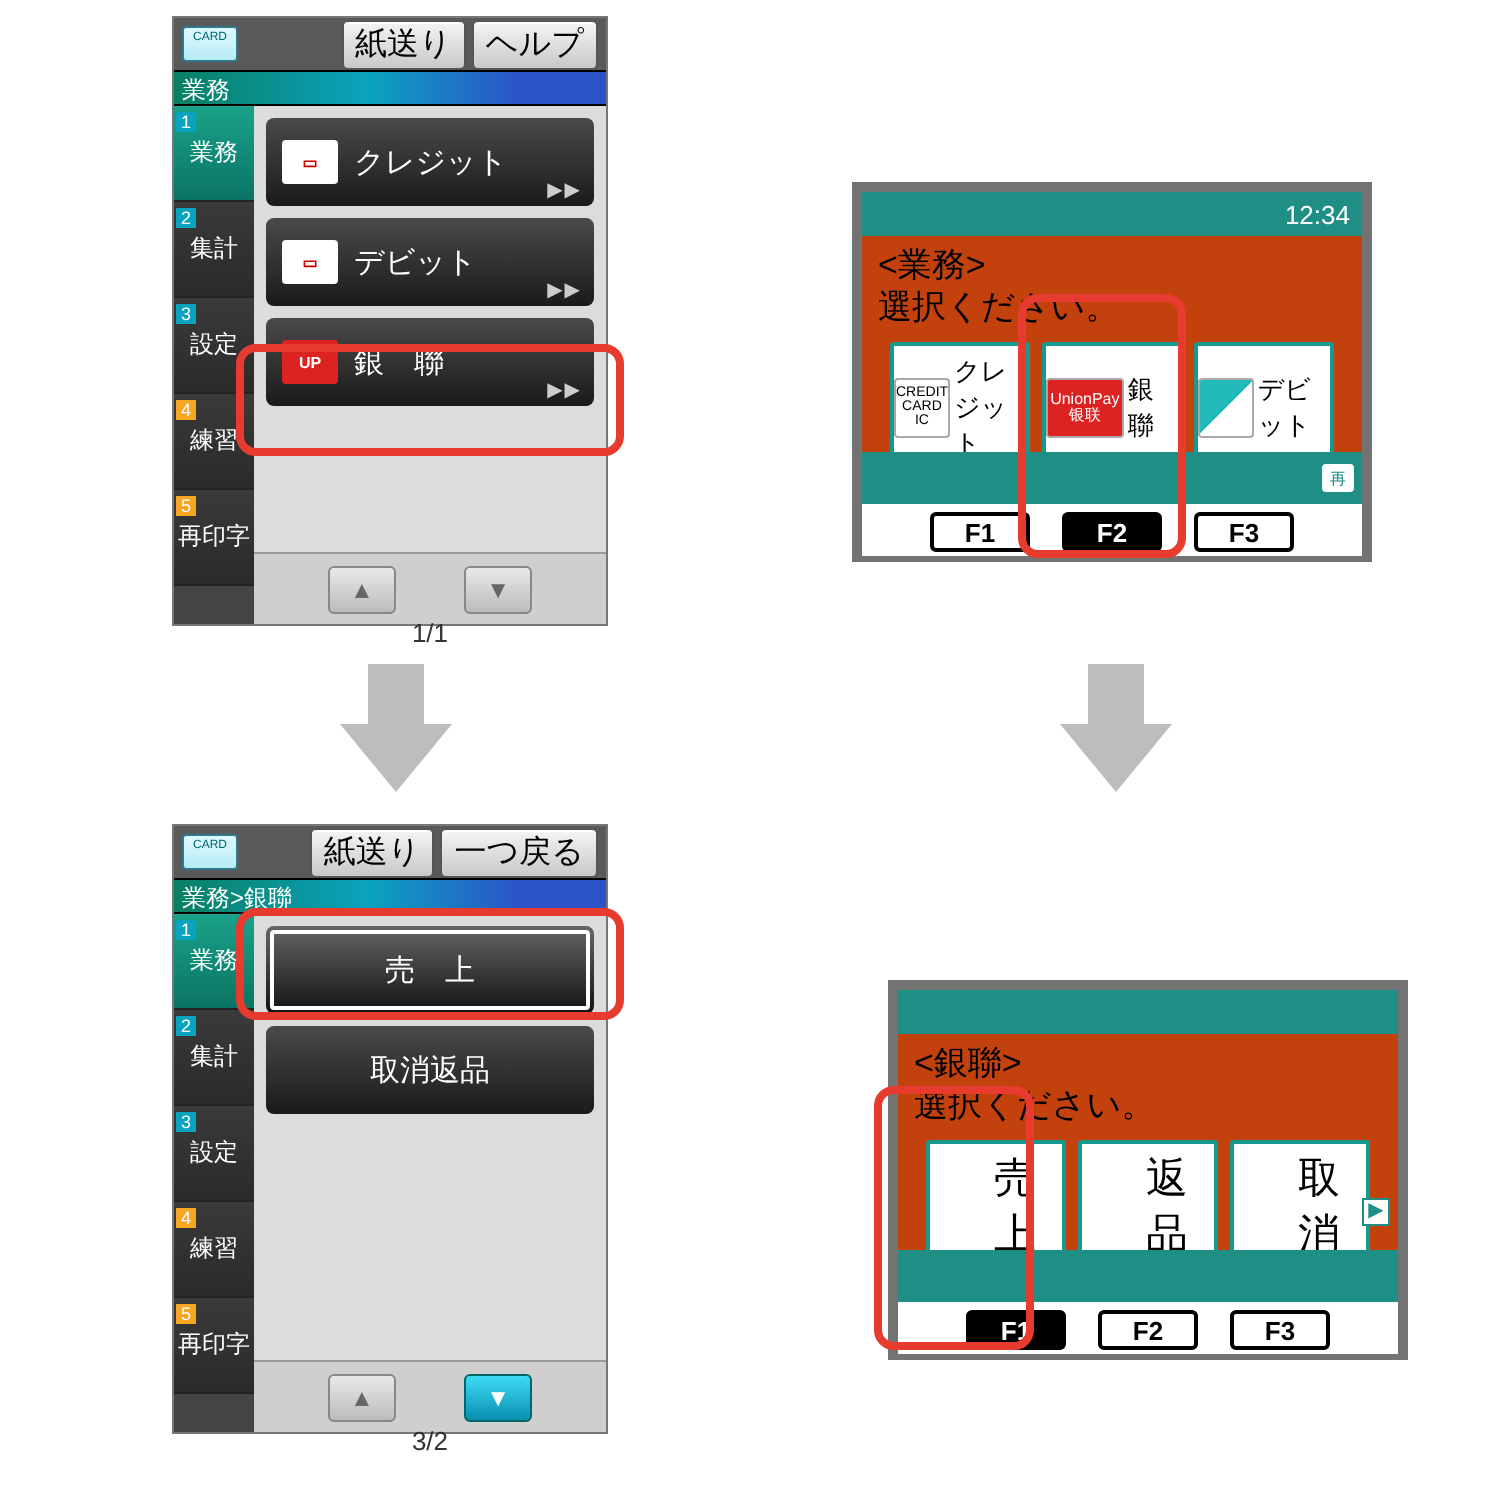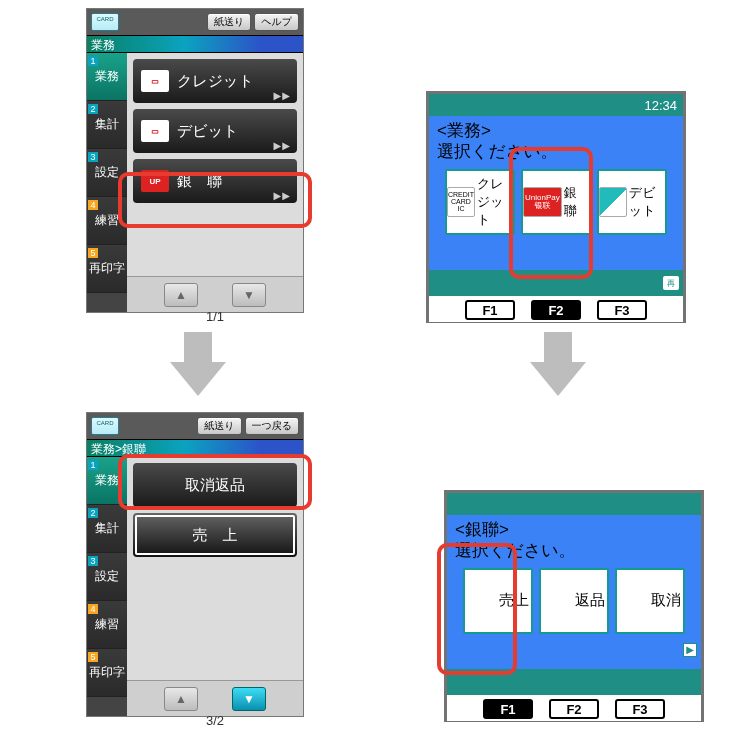--- a/index.html
+++ b/index.html
@@ -25,21 +25,21 @@
     width: 28px; height: 18px;
     background: linear-gradient(#dff8ff,#b7ecf7);
     border: 1px solid #2c7a8c; border-radius: 2px;
     font-size: 6px; color:#066; text-align:center; line-height:8px;
     padding-top:1px;
   }
   .tl-toolbar-btns { display:flex; gap:3px; }
   .tool-btn {
     background: linear-gradient(#f5f5f5,#c8c8c8);
     border: 1px solid #555; border-radius: 3px;
-    font-size: 10px; padding: 1px 6px; white-space: nowrap;
+    font-size: 16px; padding: 1px 6px; white-space: nowrap;
     box-shadow: 0 1px 0 #fff inset;
     text-align: center;
   }
 
   .tl-breadcrumb {
     height: 18px;
     background: linear-gradient(90deg,#0a7f62,#0aa3bf 45%,#2c54c8 80%);
     color:#fff; font-size: 12px; line-height:18px; padding-left:4px;
     border-top:1px solid #000; border-bottom:1px solid #000;
   }
@@ -100,41 +100,41 @@
 
   .highlight-frame { position:absolute; border:4px solid #e63b2e; border-radius:10px; pointer-events:none; }
   #hl-left-1 { left:118px; top:172px; width:194px; height:56px; }
   #hl-left-2 { left:118px; top:454px; width:194px; height:56px; }
   #hl-right-1 { left:509px; top:147px; width:84px; height:132px; }
   #hl-right-2 { left:437px; top:543px; width:80px; height:132px; }
 
   
   .term-right {
     position: absolute;
-    width: 260px; height: 232px;
-    border: 3px solid #737373; background:#3b82f6;
+    width: 260px; height: 190px;
+    border: 5px solid #737373; background:#c2410c;
   }
   #term-right-1 { left: 426px; top: 91px; }
   #term-right-2 { left: 444px; top: 490px; }
 
   .tr-header {
     height: 22px; background:#1f8f86; display:flex; justify-content:flex-end; align-items:center;
     padding-right:6px; color:#fff; font-size:13px;
   }
   .tr-screen { padding:4px 8px 0 8px; }
   .tr-title { font-size:17px; color:#000; line-height:1.25; }
 
   .opt-row { display:flex; gap:6px; justify-content:center; margin-top:6px; }
   .opt-card {
     width: 70px; height: 66px;
     border:2px solid #149a8e; background:#fff;
     display:flex; flex-direction:row; align-items:center; justify-content:center;
     font-size:13px; gap:2px; border-radius:2px;
   }
-  .opt-card.big-label { font-size:15px;padding-left:32px; }
+  .opt-card.big-label { font-size:21px;padding-left:32px; }
   .opt-icon { width:40px; height:30px; border:1px solid #aaa; border-radius:2px;
     display:flex; align-items:center; justify-content:center; font-size:7px; text-align:center; }
   .opt-icon.unionpay { background:#d22; color:#fff; font-size:8px; line-height:1; }
   .opt-icon.debit { background:linear-gradient(135deg,#2bb,#2bb 50%,#fff 50%); }
 
   .tr-footer {
     height: 26px; background:#1f8f86;
     display:flex; align-items:center; justify-content:flex-end;
     position:absolute; bottom:24px; left:0; right:0;
     padding-right:4px;
@@ -248,25 +248,25 @@
           <span class="num">4</span>
           <span>練習</span>
         </div>
       <div class="tl-tab" data-variant="orange">
           <span class="num">5</span>
           <span>再印字</span>
         </div>
     </div>
     <div class="tl-main">
       <div class="tl-list">
+        <div class="list-row selected" style="justify-content:center">
+          <span>売　上</span>
+        </div>
         <div class="list-row" style="justify-content:center">
           <span>取消返品</span>
-        </div>
-        <div class="list-row selected" style="justify-content:center">
-          <span>売　上</span>
         </div>
       </div>
       <div class="pager-bar">
         <div class="pg-btn">▲</div>
         <span class="page-ind">3/2</span>
         <div class="pg-btn active">▼</div>
       </div>
     </div>
   </div>
 </div>

